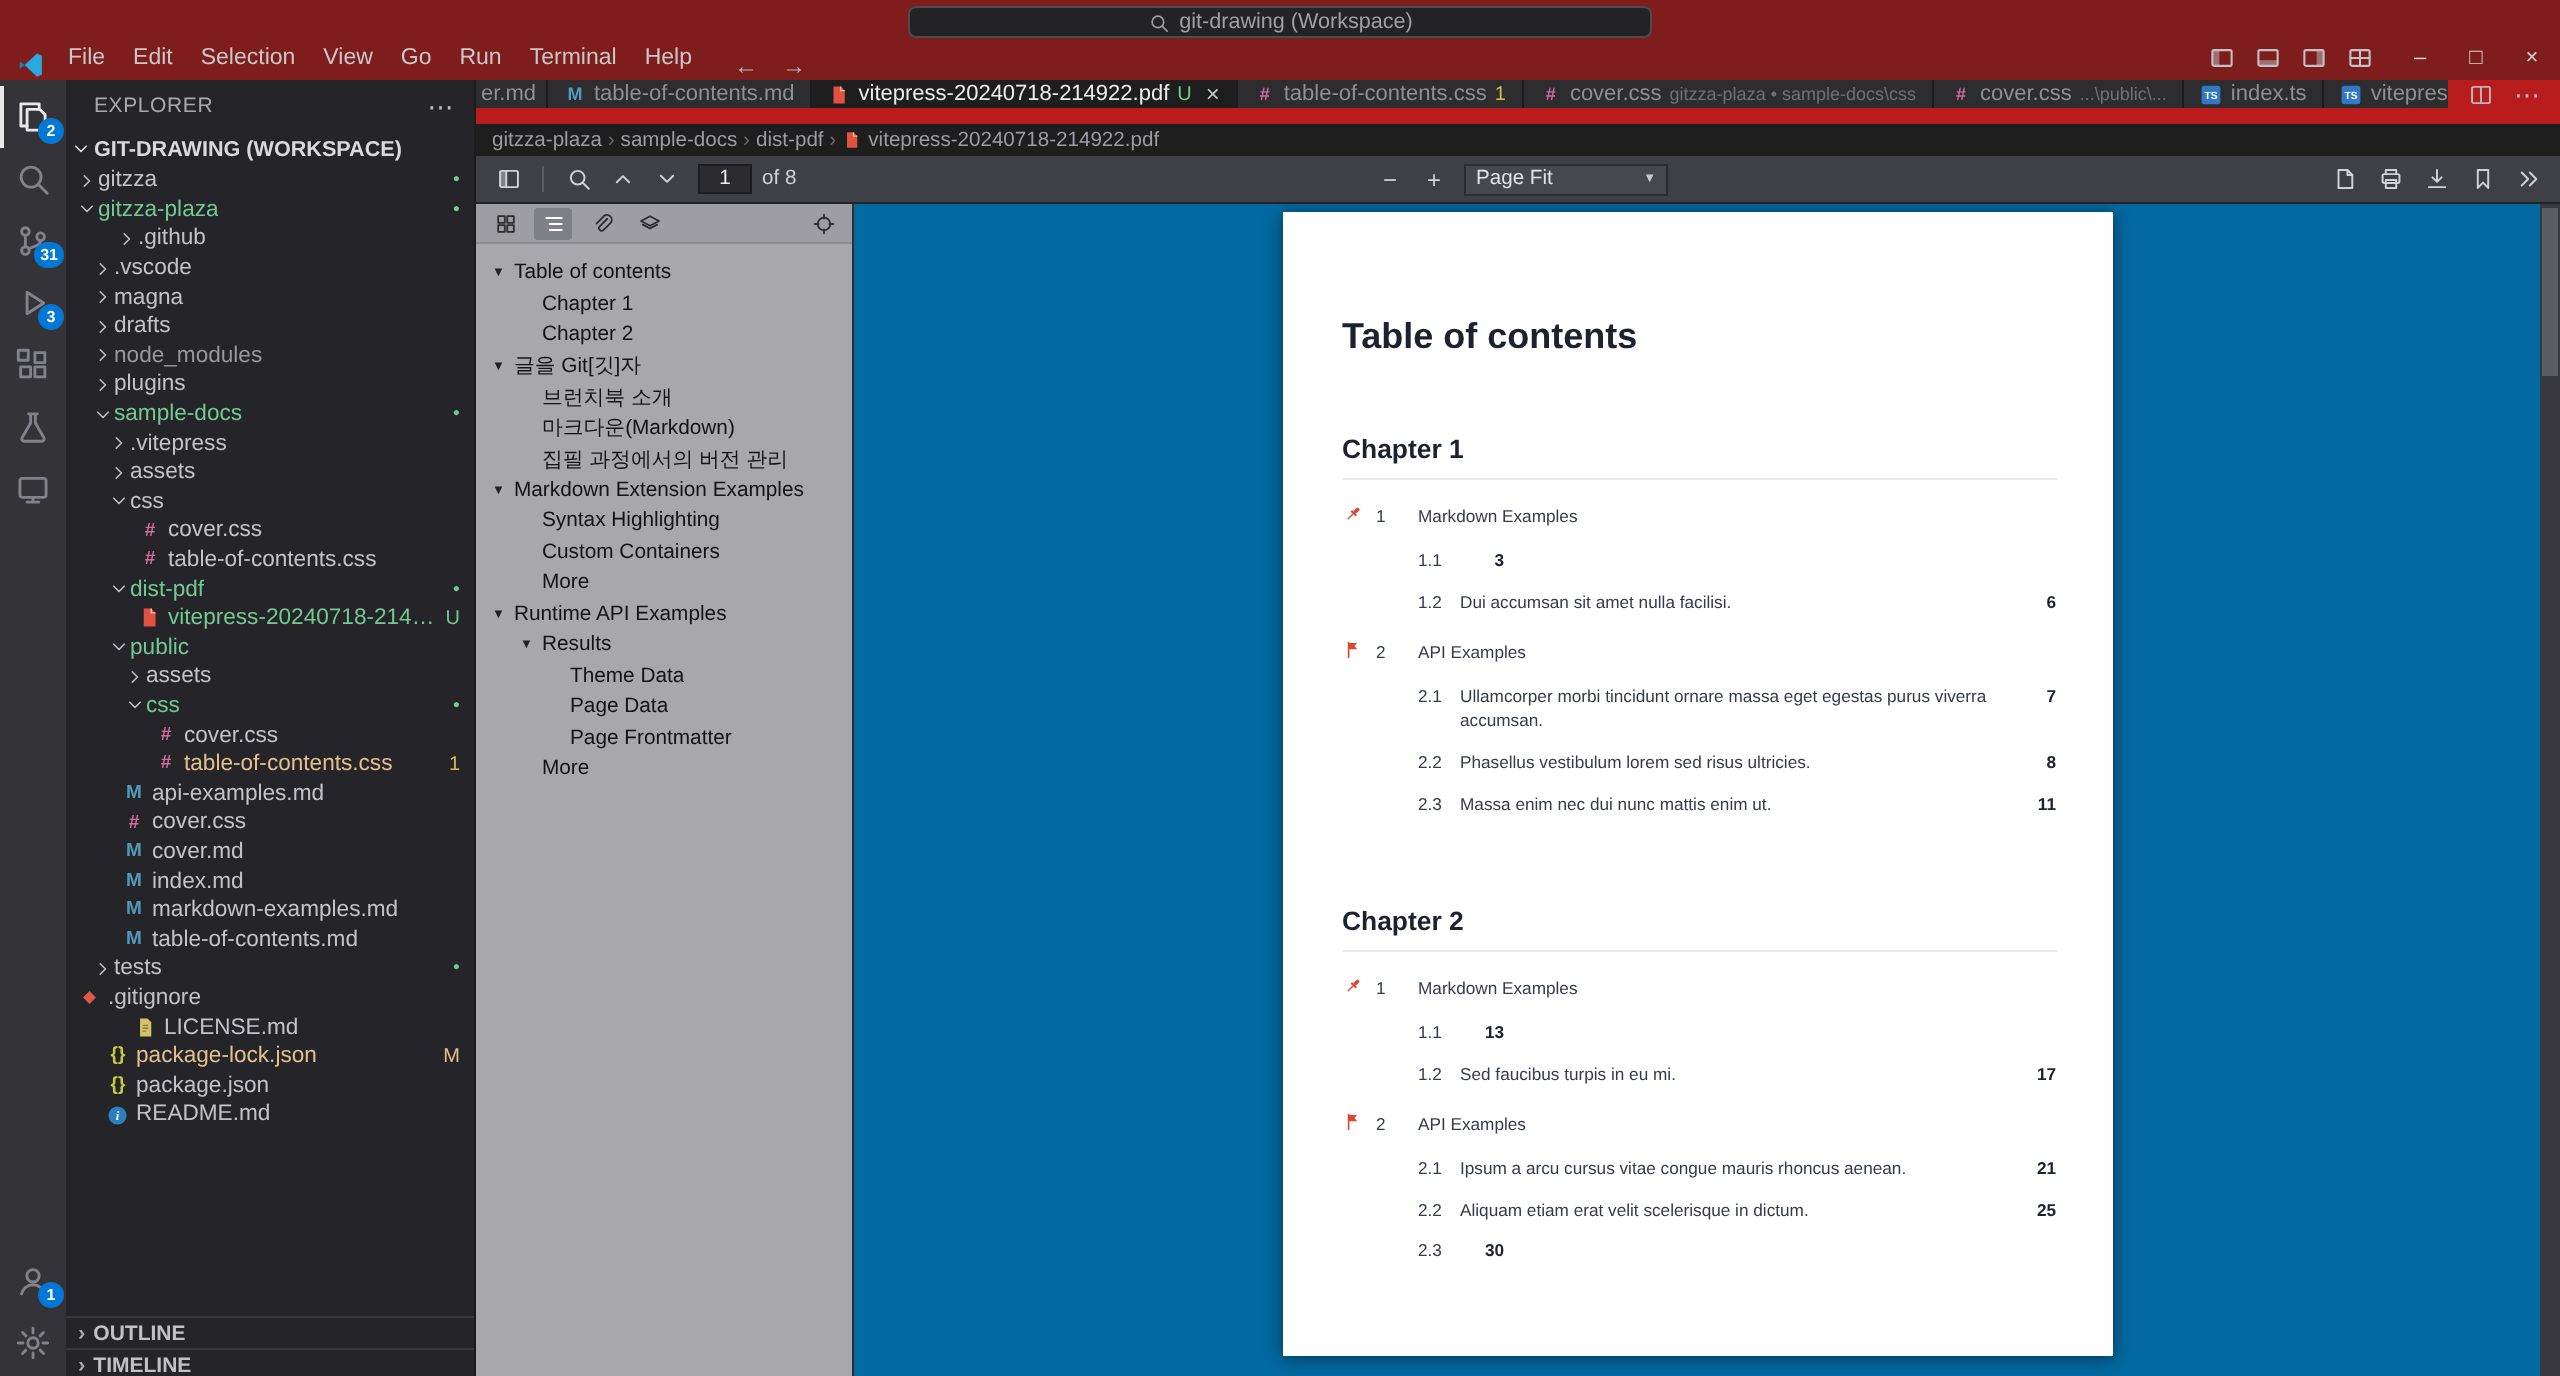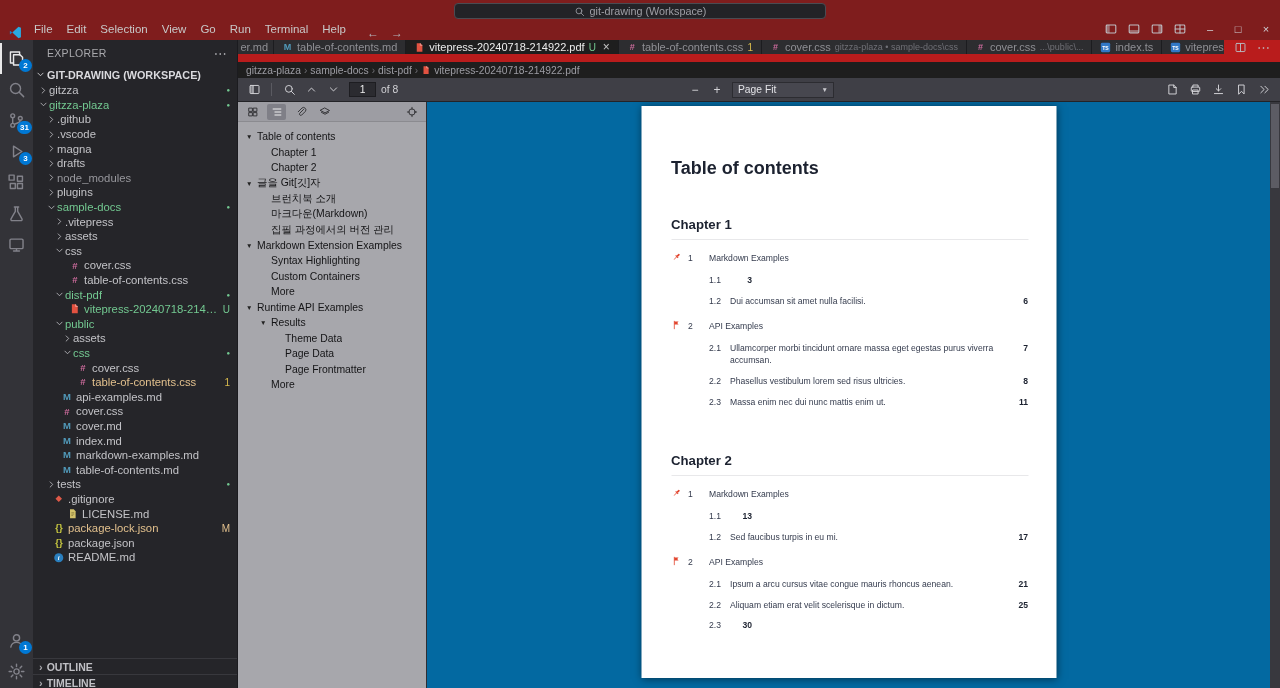--- a/index.html
+++ b/index.html
@@ -313,21 +313,21 @@
           </div>
           <div class="tree-row" data-interactable="true" style="padding-left:4px">
             <span class="ic chev" data-interactable="false">
               <svg viewBox="0 0 16 16" fill="none" stroke="currentColor" stroke-width="1.2" stroke-linecap="round" stroke-linejoin="round">
                 <path d="M4.2 6L8 9.8 11.8 6"></path>
               </svg>
             </span>
             <span class="tree-label c-untracked" data-interactable="false">gitzza-plaza</span>
             <span class="tree-badge dot" data-interactable="false">●</span>
           </div>
-          <div class="tree-row" data-interactable="true" style="padding-left:12px">
+          <div class="tree-row" data-interactable="true" style="padding-left:24px">
             <span class="ic chev" data-interactable="false">
               <svg viewBox="0 0 16 16" fill="none" stroke="currentColor" stroke-width="1.2" stroke-linecap="round" stroke-linejoin="round">
                 <path d="M6 4.2L9.8 8 6 11.8"></path>
               </svg>
             </span>
             <span class="tree-label" data-interactable="false">.github</span>
           </div>
           <div class="tree-row" data-interactable="true" style="padding-left:12px">
             <span class="ic chev" data-interactable="false">
               <svg viewBox="0 0 16 16" fill="none" stroke="currentColor" stroke-width="1.2" stroke-linecap="round" stroke-linejoin="round">
@@ -508,21 +508,21 @@
           </div>
           <div class="tree-row" data-interactable="true" style="padding-left:12px">
             <span class="ic chev" data-interactable="false">
               <svg viewBox="0 0 16 16" fill="none" stroke="currentColor" stroke-width="1.2" stroke-linecap="round" stroke-linejoin="round">
                 <path d="M6 4.2L9.8 8 6 11.8"></path>
               </svg>
             </span>
             <span class="tree-label" data-interactable="false">tests</span>
             <span class="tree-badge dot" data-interactable="false">●</span>
           </div>
-          <div class="tree-row" data-interactable="true" style="padding-left:19px">
+          <div class="tree-row" data-interactable="true" style="padding-left:5px">
             <span class="ic fic" data-interactable="false">
               <svg viewBox="0 0 16 16">
                 <rect x="4.8" y="4.8" width="6.4" height="6.4" fill="#de5948" transform="rotate(45 8 8)"></rect>
               </svg>
             </span>
             <span class="tree-label" data-interactable="false">.gitignore</span>
           </div>
           <div class="tree-row" data-interactable="true" style="padding-left:33px">
             <span class="ic fic" data-interactable="false">
               <svg viewBox="0 0 16 16">

